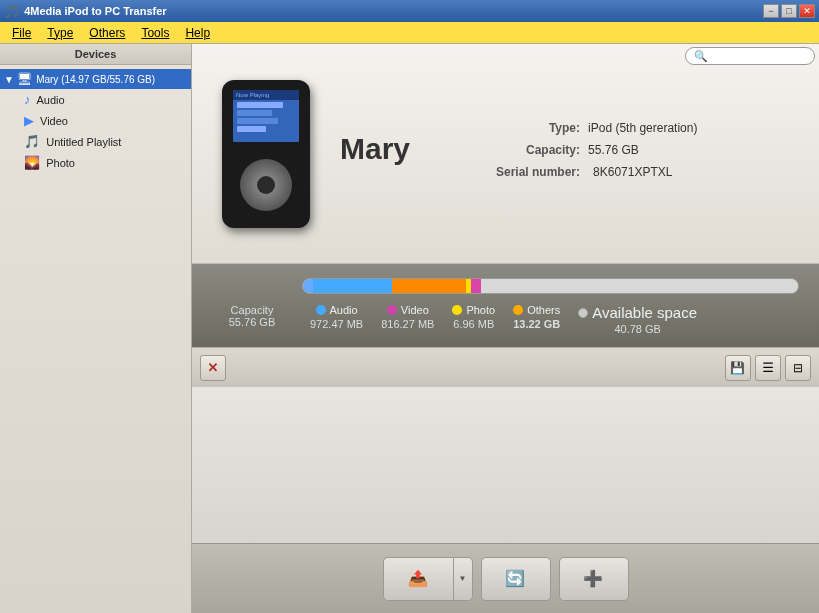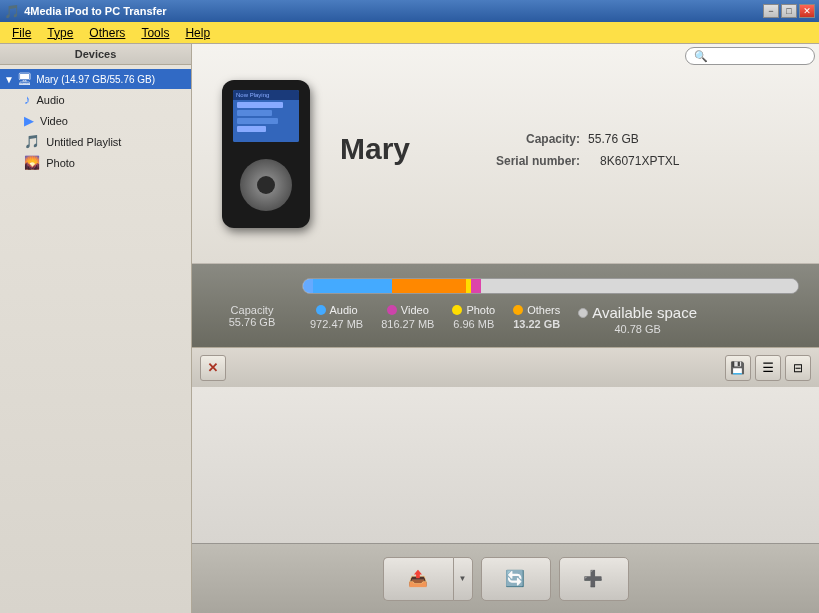--- a/index.html
+++ b/index.html
@@ -180,26 +180,30 @@
             </div>
           </div>
         </div>
 
         <div style="display:flex;flex-direction:column;align-items:flex-start;">
           <span style="font-size:30px;font-weight:bold;color:#333;margin-bottom:10px;">Mary</span>
         </div>
 
         <div style="margin-left:30px;">
           <div class="spec-row" style="display:flex;margin-bottom:8px;">
+            <span style="width:110px;text-align:right;font-weight:bold;color:#555;font-size:12px;">Type:</span>
+            <span style="margin-left:8px;color:#333;font-size:12px;">iPod (5th gereration)</span>
+          </div>
+          <div class="spec-row" style="display:flex;margin-bottom:8px;">
             <span style="width:110px;text-align:right;font-weight:bold;color:#555;font-size:12px;">Capacity:</span>
             <span style="margin-left:8px;color:#333;font-size:12px;">55.76 GB</span>
           </div>
           <div class="spec-row" style="display:flex;margin-bottom:8px;">
             <span style="width:110px;text-align:right;font-weight:bold;color:#555;font-size:12px;">Serial number:</span>
-            <span style="margin-left:20px;color:#333;font-size:12px;">8K6071XPTXL</span>
+            <span style="margin-left:13px;color:#333;font-size:12px;">8K6071XPTXL</span>
           </div>
         </div>
       </div>
 
       <div style="background:linear-gradient(to bottom,#8a8a82,#6a6a60);padding:14px 20px 12px 20px;">
 
         <div style="display:flex;align-items:center;margin-bottom:10px;gap:10px;">
           <div style="width:80px;"></div>
           <div style="flex:1;height:16px;background:#d0d0d0;border-radius:8px;overflow:hidden;display:flex;border:1px solid #999;">
             <div style="width:2%;background:#66aaff;"></div>

